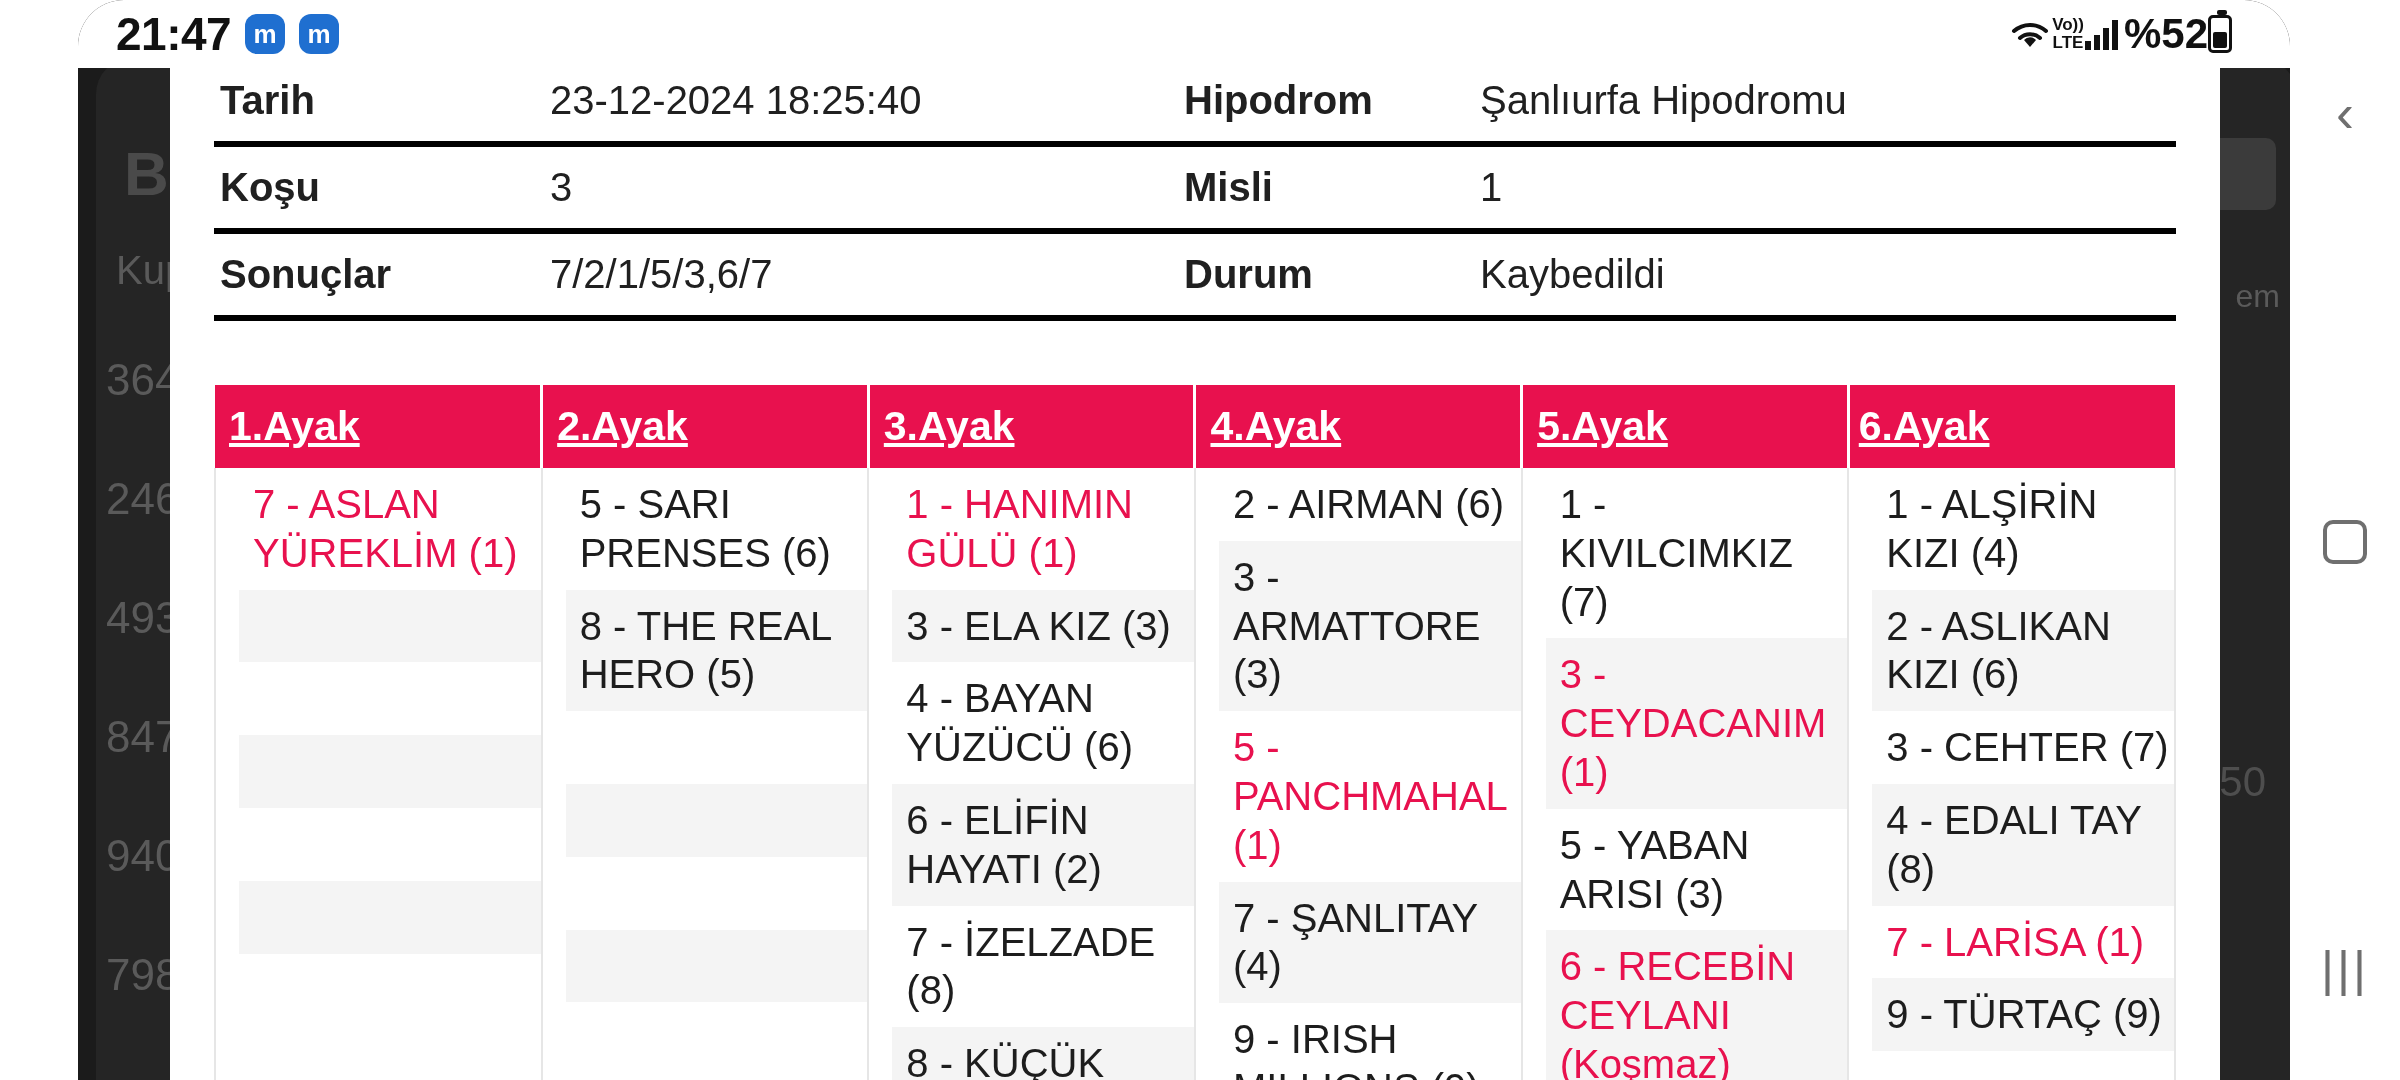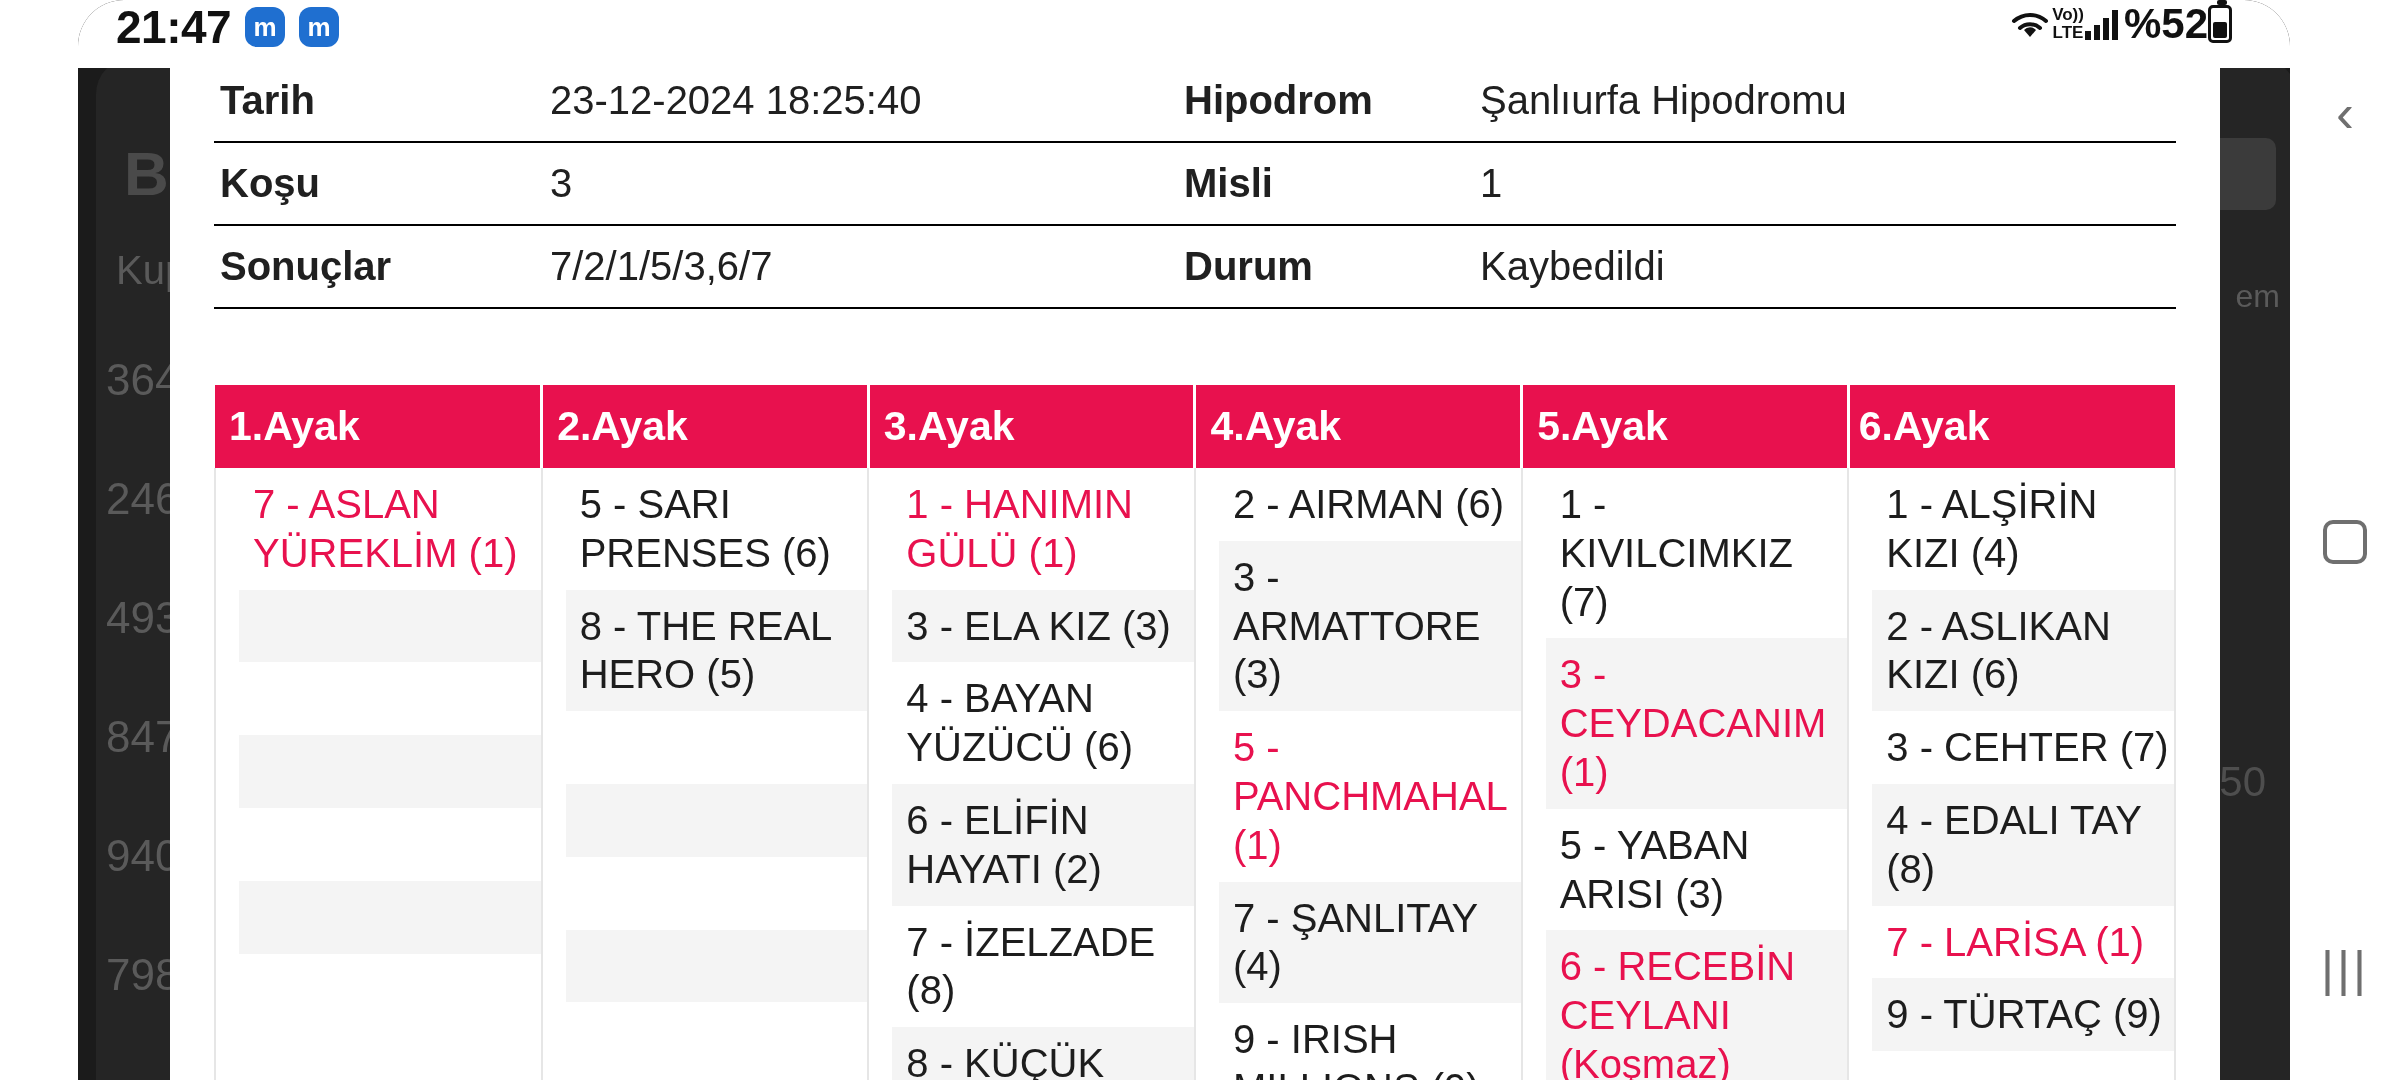--- a/index.html
+++ b/index.html
@@ -102,21 +102,21 @@
   
   .statusbar {
     position: absolute;
     left: 78px;
     top: 0;
     width: 2212px;
     height: 68px;
     background: #ffffff;
     border-radius: 46px 46px 0 0;
     display: flex;
-    align-items: flex-start;
+    align-items: center;
     z-index: 40;
   }
   .sb-left {
     display: flex;
     align-items: center;
     gap: 14px;
     margin-left: 38px;
   }
   .sb-clock {
     font-size: 46px;
@@ -173,21 +173,21 @@
     position: absolute;
     left: 44px;
     top: 30px;
     width: 1962px;
     border-collapse: collapse;
   }
   .info-table td {
     padding: 18px 6px 18px 6px;
     font-size: 40px;
     color: #202020;
-    border-bottom: 2px solid #000000;
+    border-bottom: 6px solid #000000;
     vertical-align: middle;
     white-space: nowrap;
   }
   .info-table td.lbl { font-weight: 700; width: 330px; }
   .info-table td.val { width: 610px; }
   .info-table td.lbl2 { font-weight: 700; width: 320px; padding-left: 30px; }
   .info-table td.val2 { }
 
   
   .legs {
@@ -199,20 +199,21 @@
     table-layout: fixed;
   }
   .legs th {
     background: #e8114e;
     color: #ffffff;
     font-size: 41px;
     font-weight: 700;
     text-align: left;
     padding: 18px 0 18px 14px;
     border-right: 3px solid #ffffff;
+    text-decoration: underline;
   }
   .legs th:last-child { border-right: none; padding-left: 9px; }
   .legs td {
     vertical-align: top;
     padding: 0;
     border-left: 2px solid #e6e6e6;
     border-right: 2px solid #e6e6e6;
     border-bottom: 2px solid #e6e6e6;
   }
   .cellrow {

